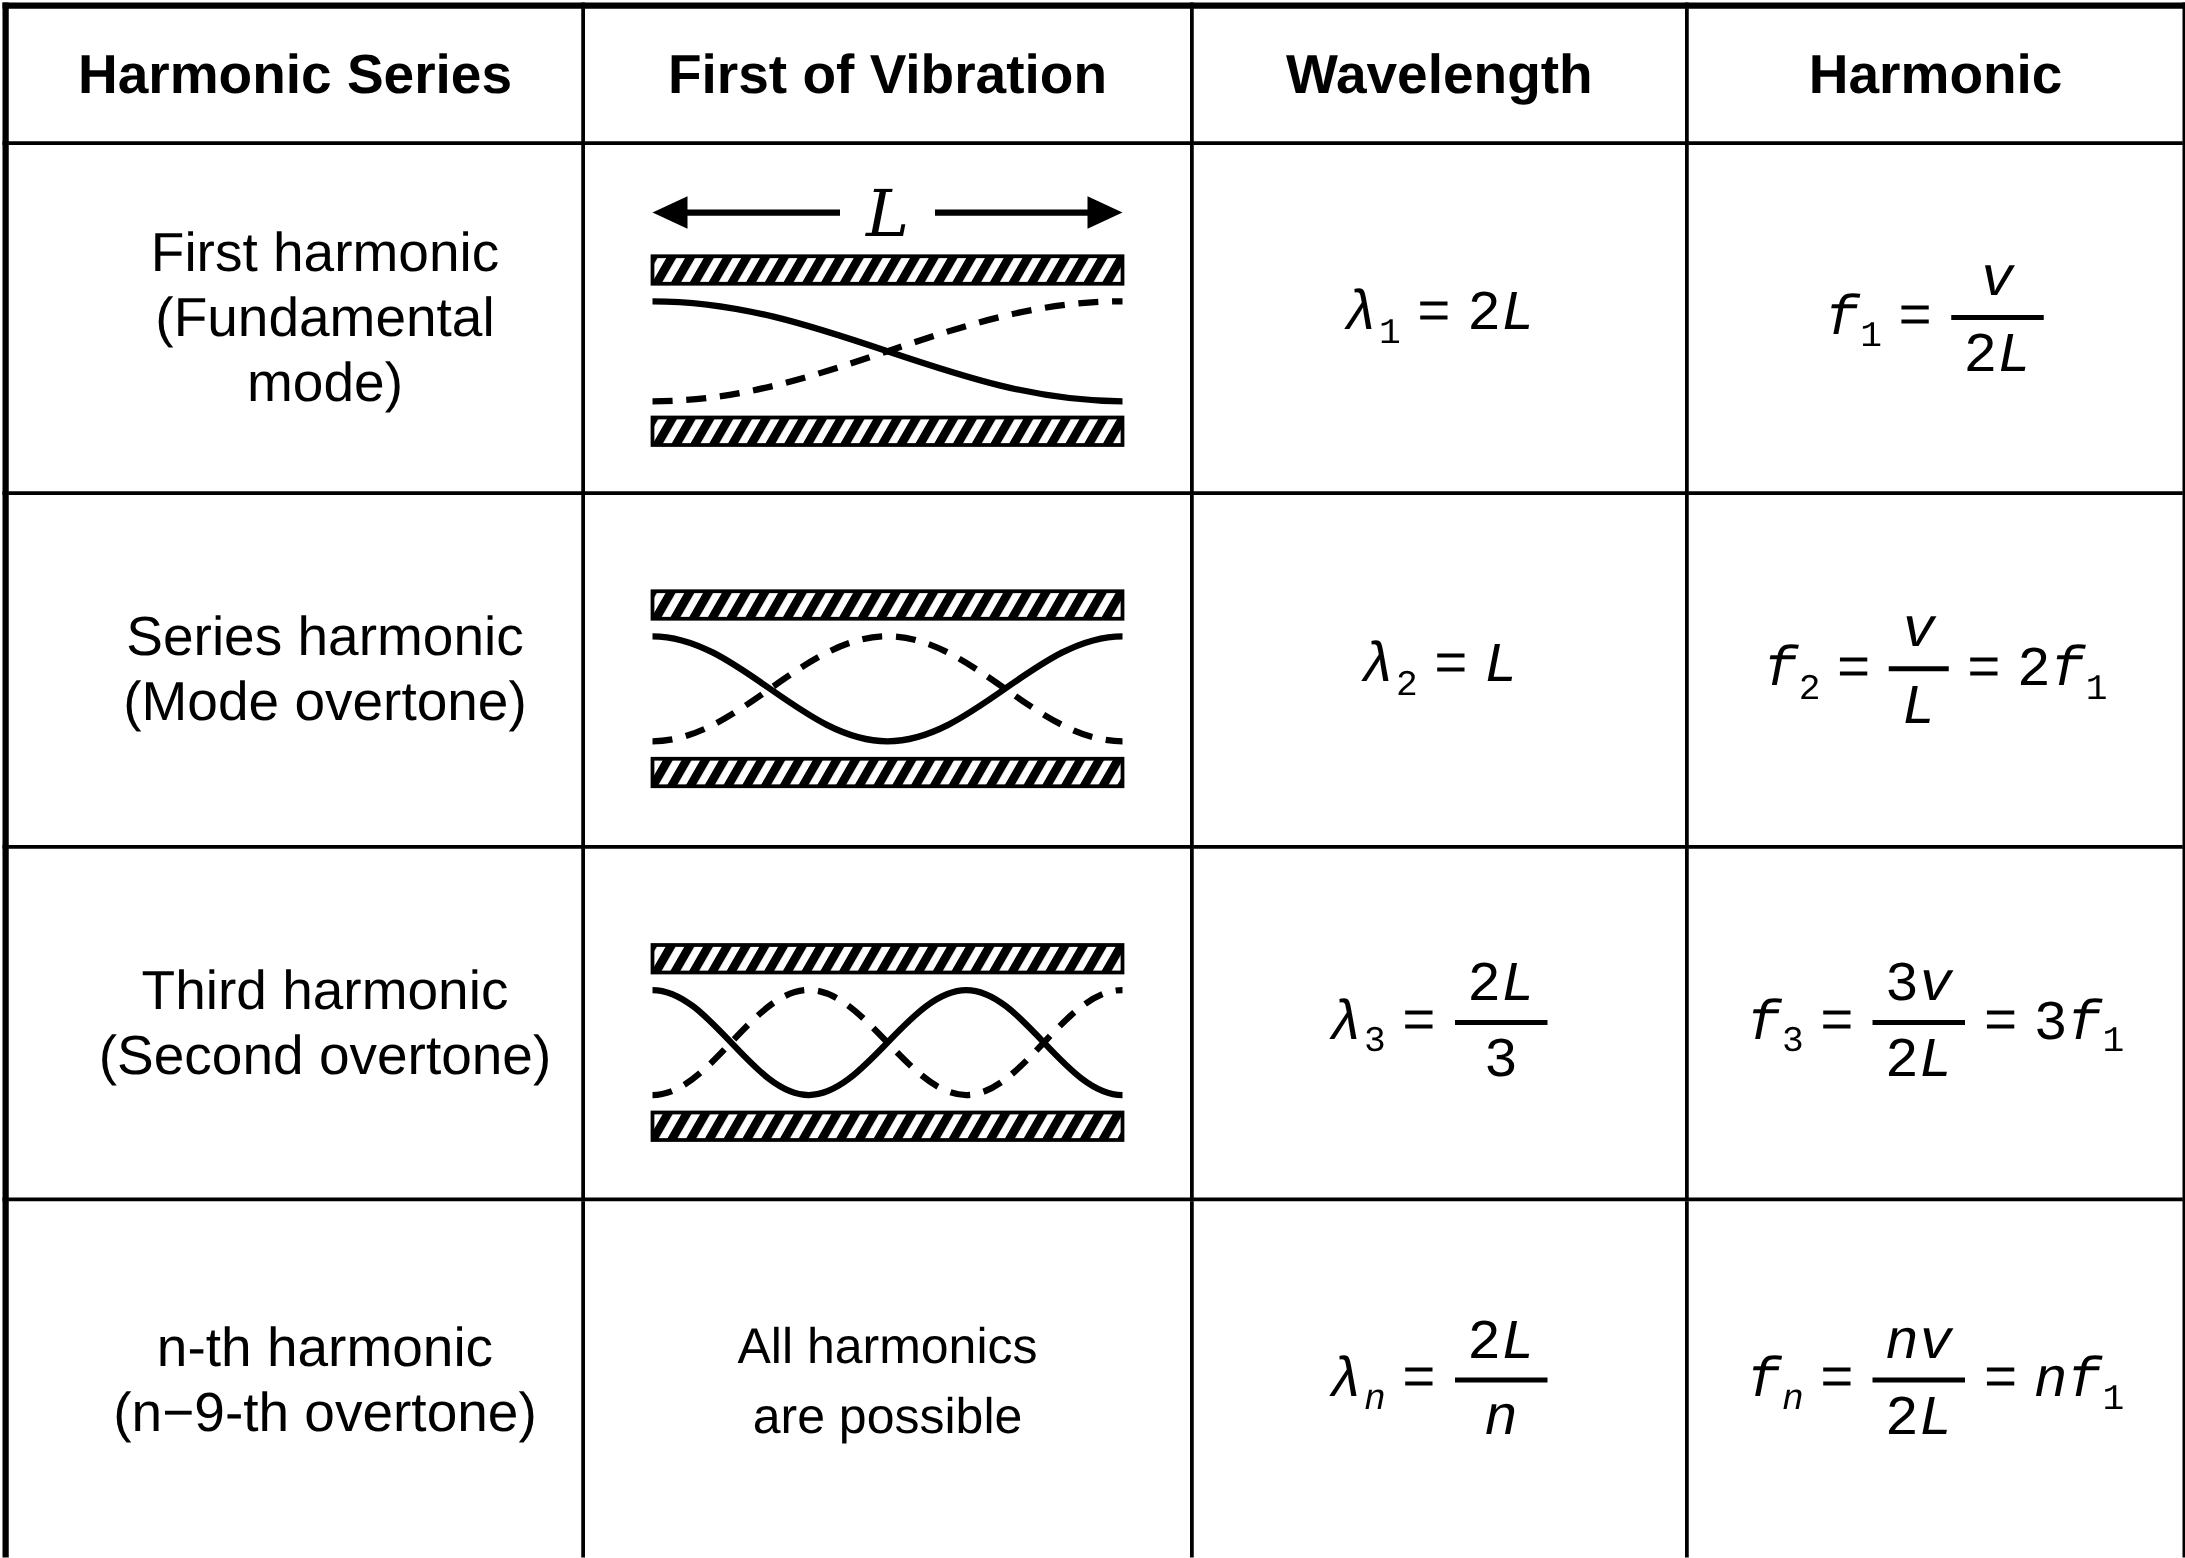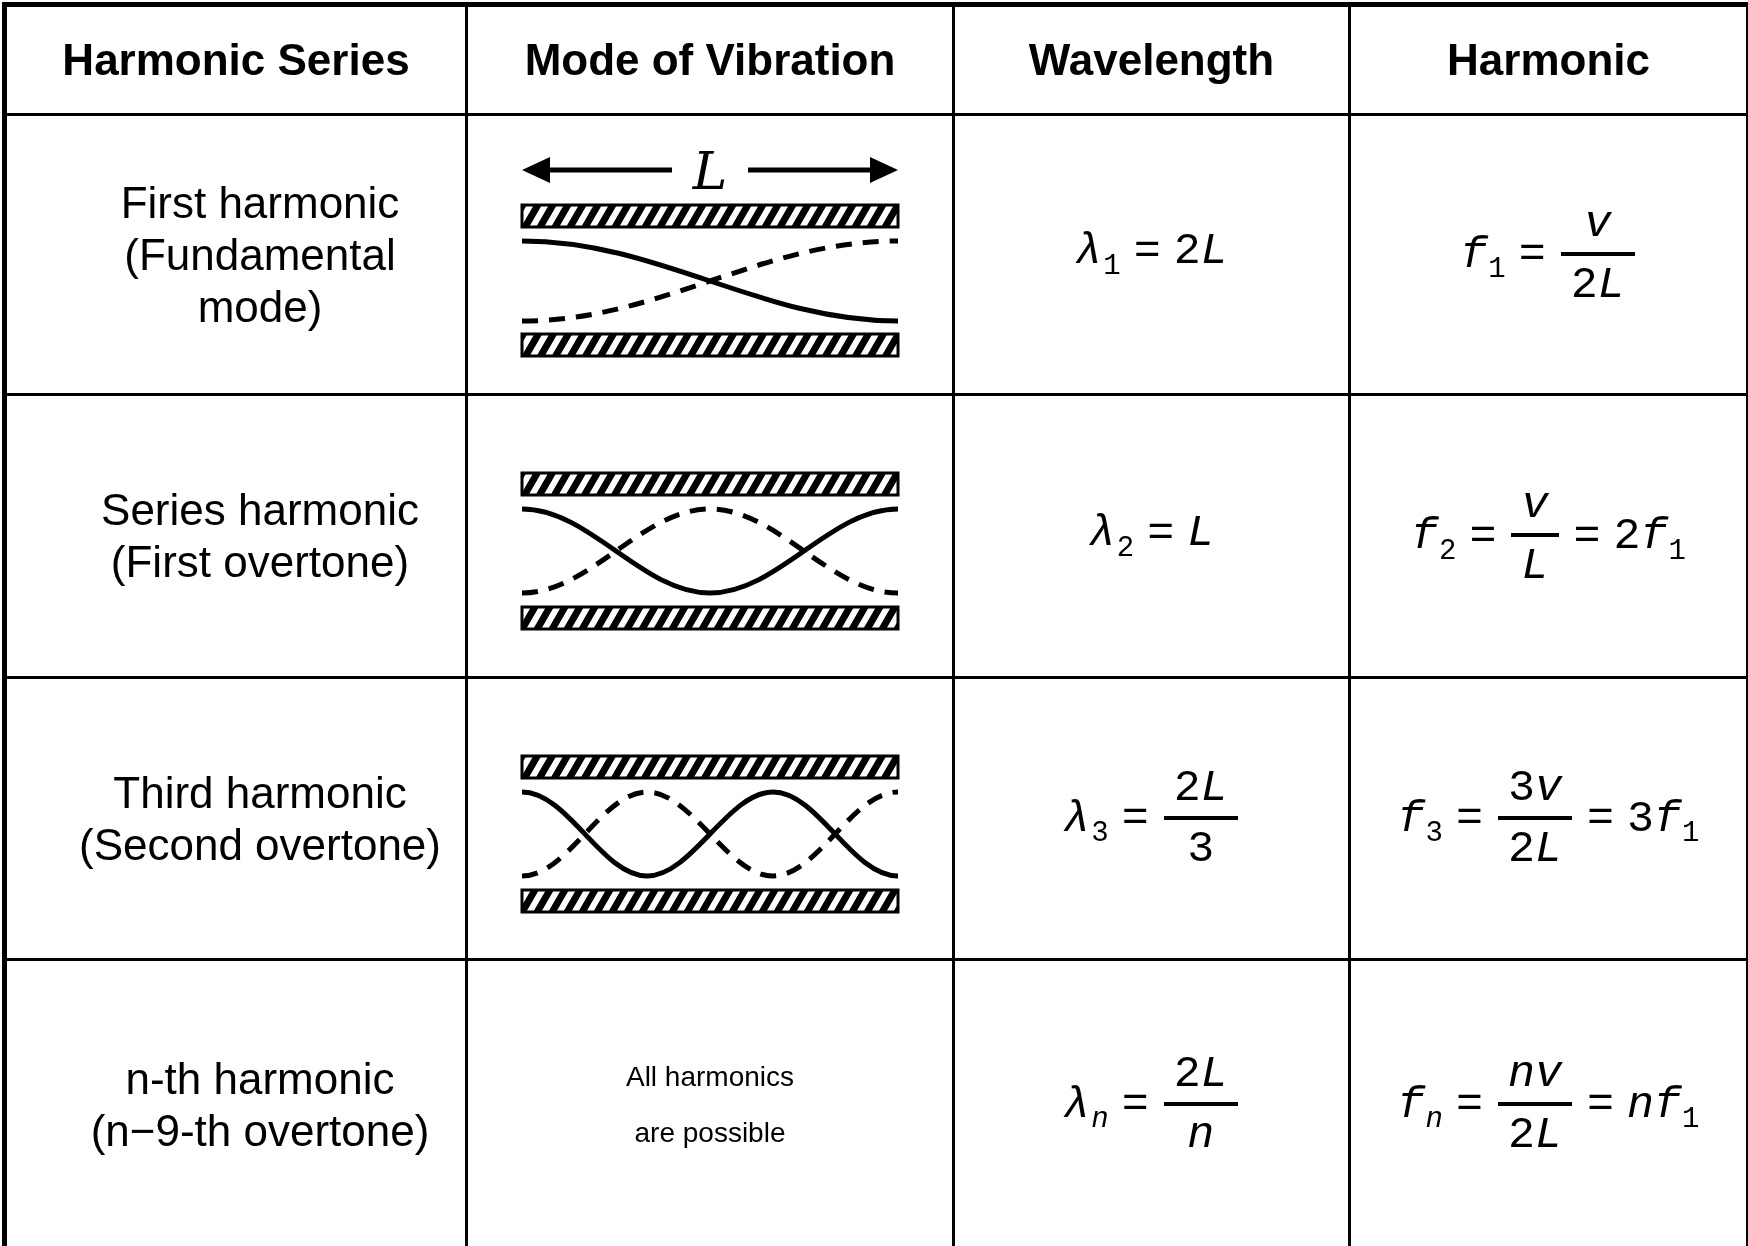--- a/index.html
+++ b/index.html
@@ -22,21 +22,21 @@
   }
   table.harmonics { border:5px solid #000; }
   th.hdr {
     font-size:44px; font-weight:bold;
     text-align:center; vertical-align:middle;
     font-family:"Liberation Sans", sans-serif;
   }
   td.cell { text-align:center; vertical-align:middle; }
   .series-name { font-size:44px; line-height:52px;padding-left:48px; }
   .series-name span { display:block; }
-  .mode-text { font-size:28px; line-height:56px; }
+  .mode-text { font-size:40px; line-height:56px; }
   .mode-text span { display:block; }
   .mode-svg { display:block; margin:0 auto; }
   .mode-svg.push { margin-top:30px; }
   td.formula {
     font-family:Liberation Mono, monospace;
     font-size:45px;
     text-align:center; vertical-align:middle;
     white-space:nowrap;
   }
   .it  { font-style:italic; }
@@ -75,21 +75,21 @@
   <colgroup>
     <col style="width:462px">
         <col style="width:487px">
         <col style="width:396px">
         <col style="width:399px">
   </colgroup>
 
   <tbody>
         <tr style="height:110px">
     <th class="hdr">Harmonic Series</th>
-    <th class="hdr">Mode of Vibration</th>
+    <th class="hdr">First of Vibration</th>
     <th class="hdr">Wavelength</th>
     <th class="hdr">Harmonic</th>
   </tr>
 
   <tr style="height:280px">
     <td class="cell">
       <div class="series-name">
         <span>First harmonic</span>
         <span>(Fundamental mode)</span>
       </div>
@@ -119,21 +119,21 @@
     </td>
     <td class="formula">
       <span class="it">f</span><span class="msub">1</span><span class="eqs">=</span><span class="frac"><span class="num it">v</span><span class="den"><span class="up">2</span><span class="it">L</span></span></span>
     </td>
   </tr>
 
   <tr style="height:283px">
     <td class="cell">
       <div class="series-name">
         <span>Series harmonic</span>
-        <span>(First overtone)</span>
+        <span>(Mode overtone)</span>
       </div>
     </td>
     <td class="cell">
       <svg class="mode-svg push" width="380" height="162" viewBox="0 0 380 162">
         <defs>
           <pattern id="hatch2" width="15" height="26" patternUnits="userSpaceOnUse" patternTransform="skewX(-30)">
             <rect width="8" height="26" fill="#000"></rect>
           </pattern>
         </defs>
         <rect x="2" y="3" width="376" height="22" fill="url(#hatch2)" stroke="#000" stroke-width="3"></rect>

